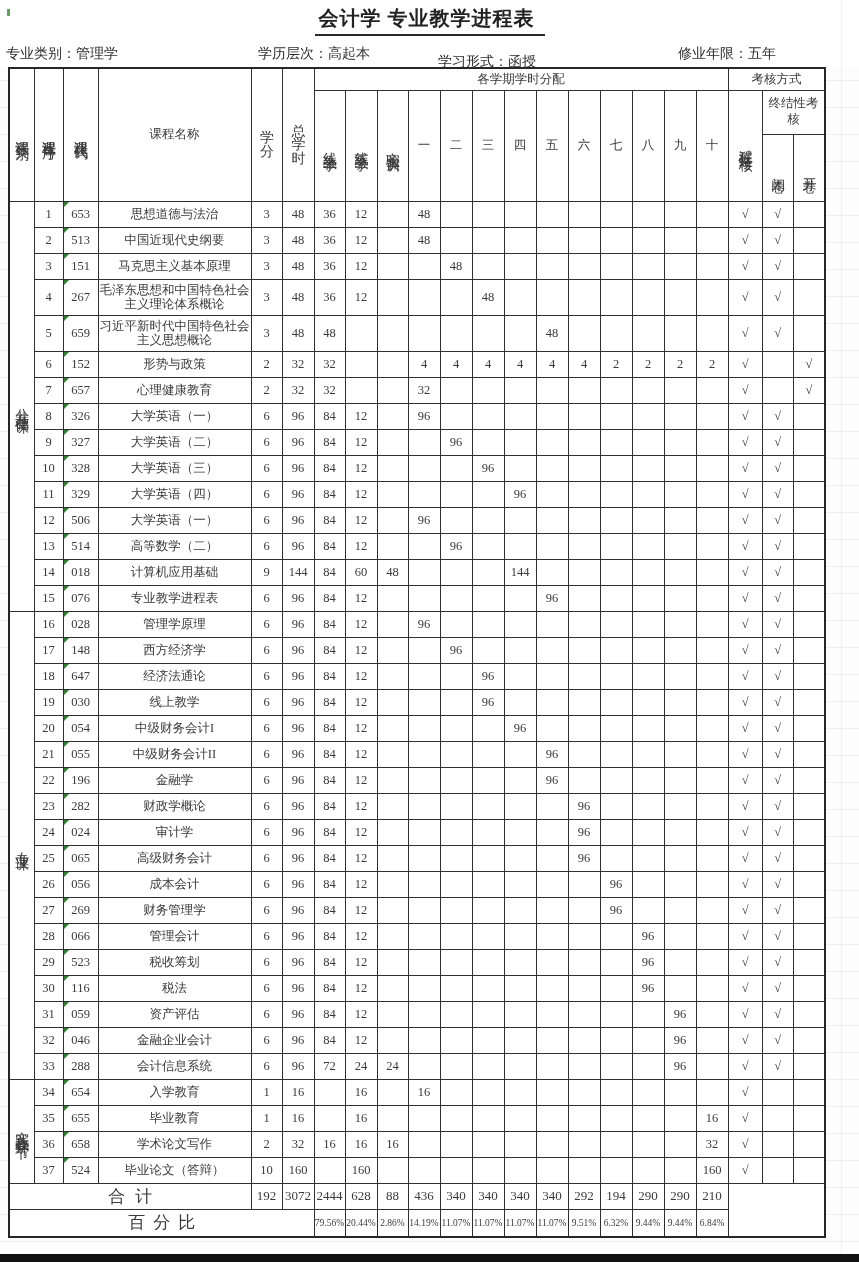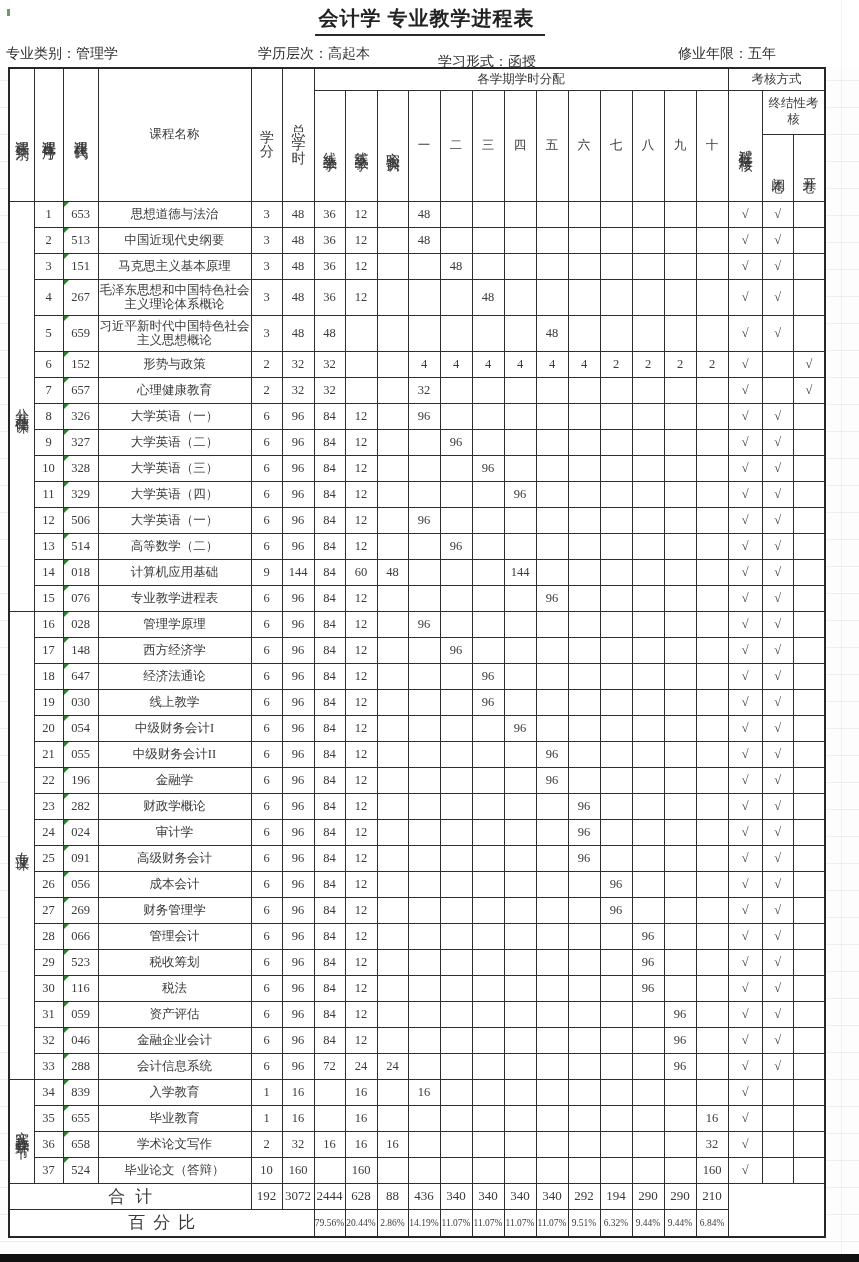--- a/index.html
+++ b/index.html
@@ -698,21 +698,21 @@
           <td></td>
           <td></td>
           <td></td>
           <td></td>
           <td class="chk">√</td>
           <td class="chk">√</td>
           <td class="chk"></td>
         </tr>
         <tr>
           <td>25</td>
-          <td class="code-cell">091</td>
+          <td class="code-cell">065</td>
           <td class="name-cell">高级财务会计</td>
           <td>6</td>
           <td>96</td>
           <td>84</td>
           <td>12</td>
           <td></td>
           <td></td>
           <td></td>
           <td></td>
           <td></td>
@@ -906,21 +906,21 @@
           <td></td>
           <td>96</td>
           <td></td>
           <td class="chk">√</td>
           <td class="chk">√</td>
           <td class="chk"></td>
         </tr>
         <tr>
           <td class="cat-cell" rowspan="4"><span class="v">实践教学环节</span></td>
           <td>34</td>
-          <td class="code-cell">839</td>
+          <td class="code-cell">654</td>
           <td class="name-cell">入学教育</td>
           <td>1</td>
           <td>16</td>
           <td></td>
           <td>16</td>
           <td></td>
           <td>16</td>
           <td></td>
           <td></td>
           <td></td>

